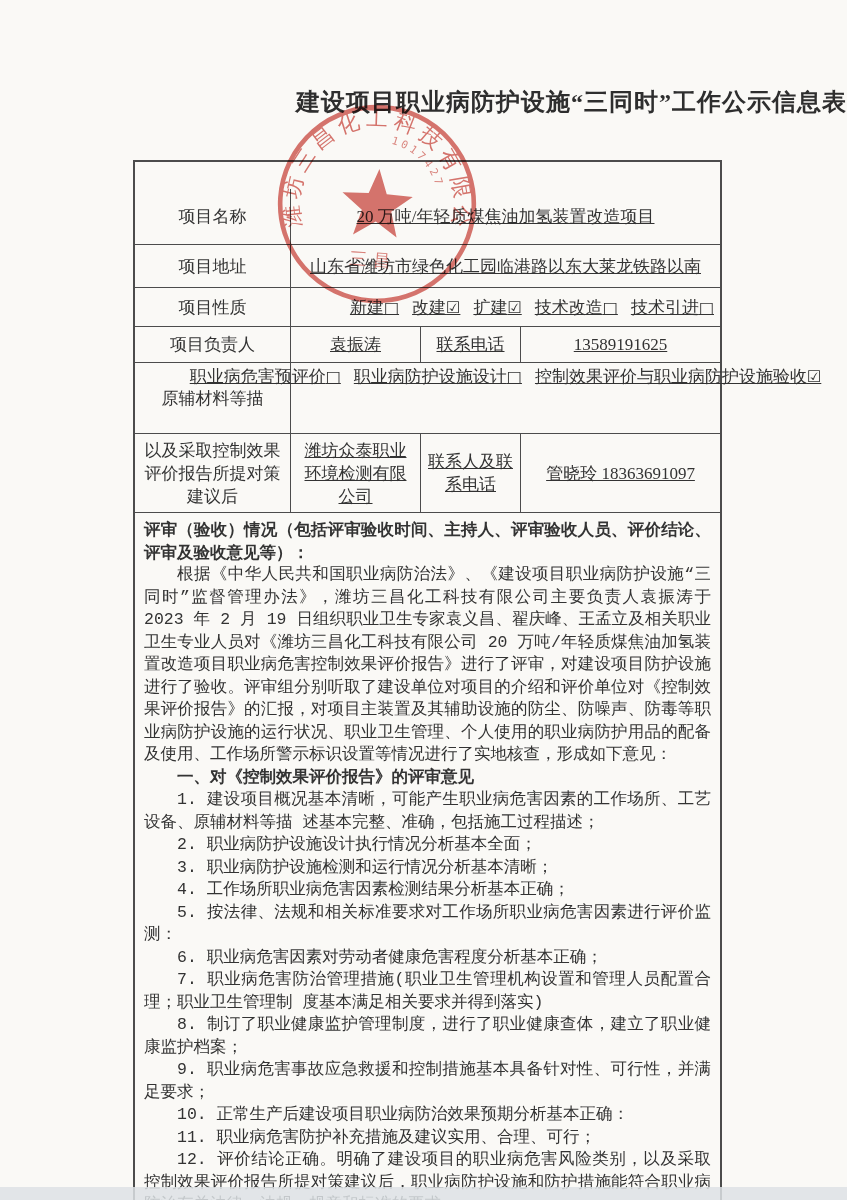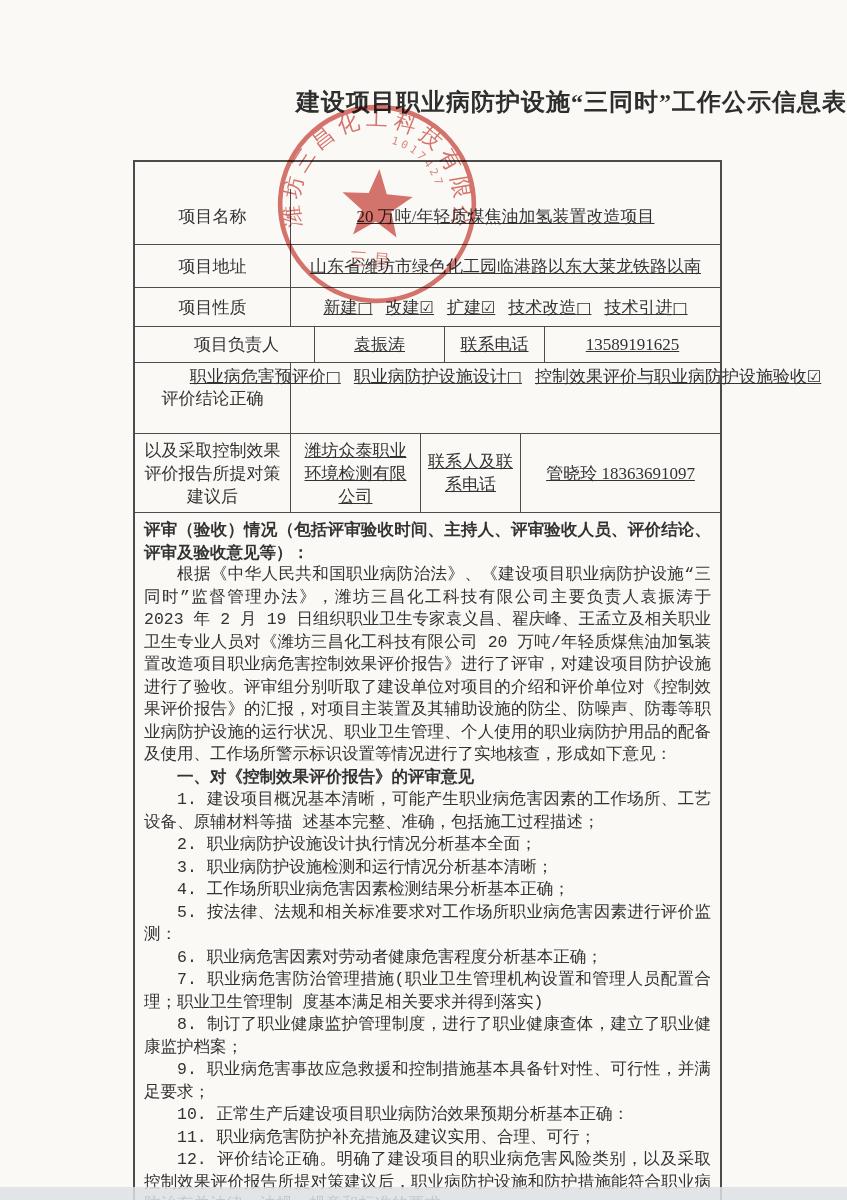--- a/index.html
+++ b/index.html
@@ -27,23 +27,23 @@
   }
   .row{display:grid;grid-template-columns:155px 130px 100px 1fr;}
   .row + .row, .review{border-top:1.5px solid #4c4c4c;}
   .cell{
     display:flex;align-items:center;justify-content:center;
     text-align:center;padding:2px 6px;box-sizing:border-box;
   }
   .cell + .cell{border-left:1.5px solid #4c4c4c;text-decoration:underline;}
   .span3{grid-column:2 / 5;}
   .r1{min-height:55px;margin-top:27px;} .r2{min-height:42px;} .r3{min-height:38px;}
-  .r4{min-height:35px;padding-left:24px;} .r5{min-height:70px;} .r6{min-height:78px;}
+  .r4{min-height:35px;} .r5{min-height:70px;} .r6{min-height:78px;}
   .left{justify-content:flex-start;text-align:left;}
-  .opts-inline{gap:0;}
+  .opts-inline{gap:0;justify-content:flex-end;}
   .opt{white-space:nowrap;margin-right:13px;}
   .opt:last-child{margin-right:0;}
   .mark{font-family:"DejaVu Sans","Liberation Sans",sans-serif;font-size:16px;}
   .opts-stack{flex-direction:row;align-items:flex-start;justify-content:center;line-height:23px;}
   .review{
     padding:6px 9px 10px 9px;min-height:592px;box-sizing:border-box;
     font-size:16.5px;line-height:22.5px;text-align:justify;
   }
   .review p{margin:0;text-indent:2em;font-family:Liberation Mono, monospace;}
   .bold{font-weight:bold;}
@@ -86,21 +86,21 @@
     </div>
 
     <div class="row r4">
       <div class="cell">项目负责人</div>
       <div class="cell">袁振涛</div>
       <div class="cell">联系电话</div>
       <div class="cell">13589191625</div>
     </div>
 
     <div class="row r5">
-      <div class="cell">评价结论正确</div>
+      <div class="cell">原辅材料等描</div>
       <div class="cell span3 left opts-stack">
         <span class="opt"><span>职业病危害预评价</span><span class="mark">□</span></span>
         <span class="opt"><span>职业病防护设施设计</span><span class="mark">□</span></span>
         <span class="opt"><span>控制效果评价与职业病防护设施验收</span><span class="mark">☑</span></span>
       </div>
     </div>
 
     <div class="row r6">
       <div class="cell">以及采取控制效果评价报告所提对策建议后</div>
       <div class="cell">潍坊众泰职业环境检测有限公司</div>

